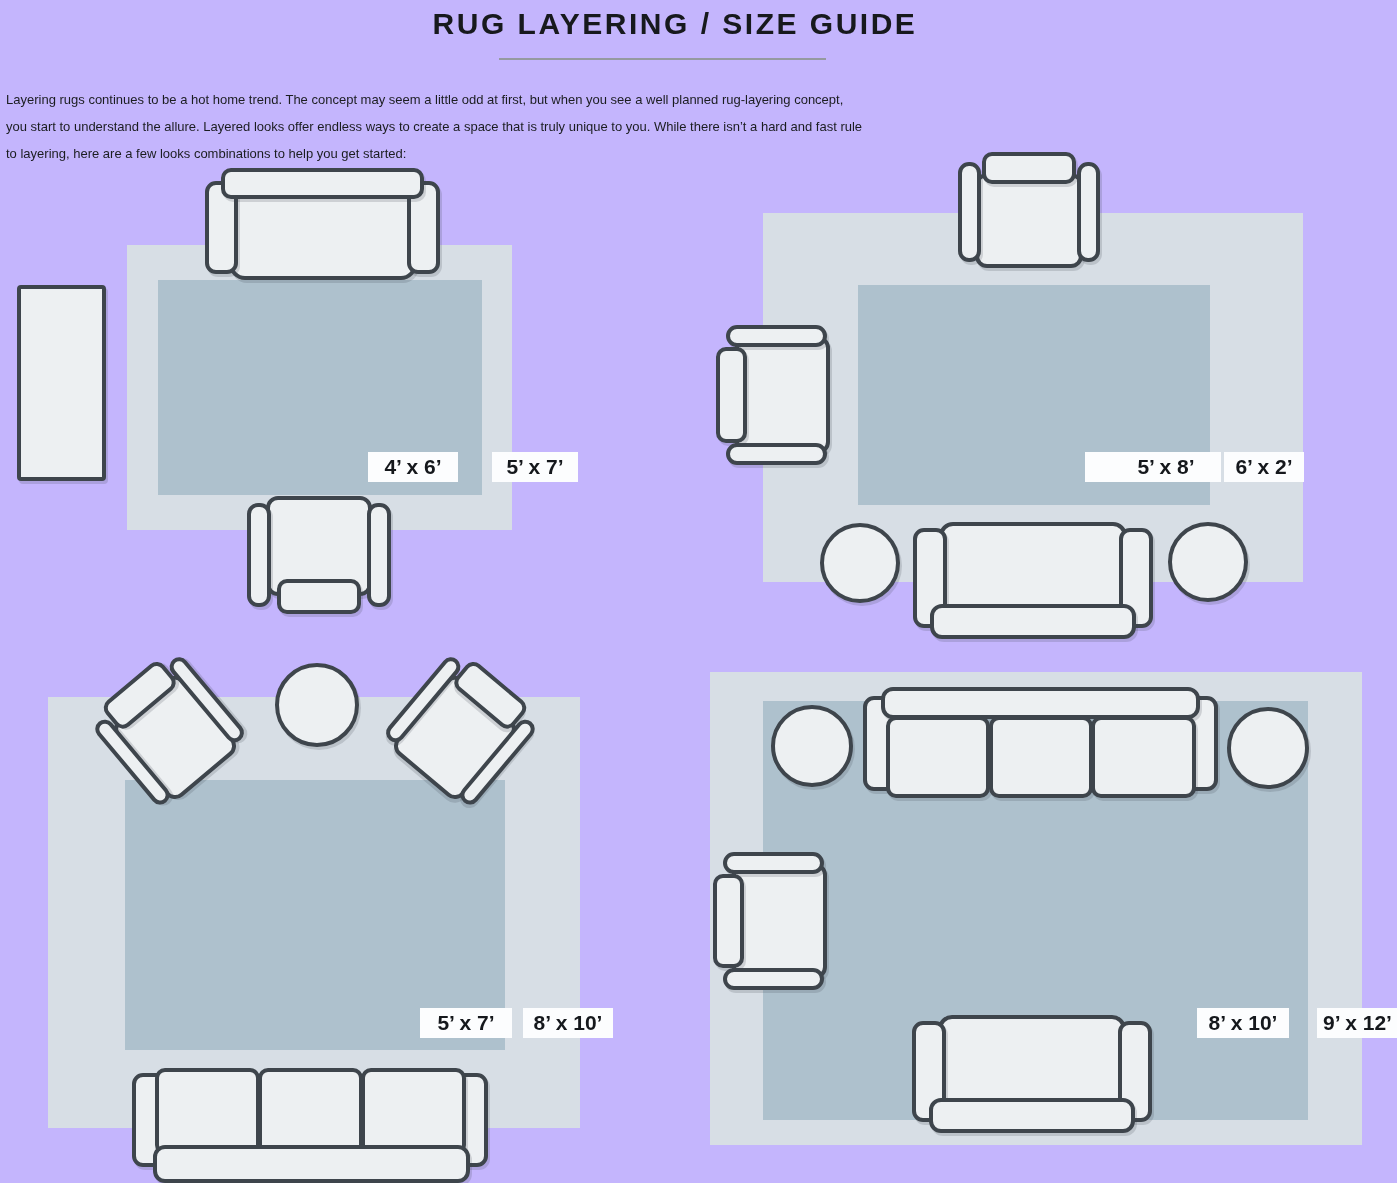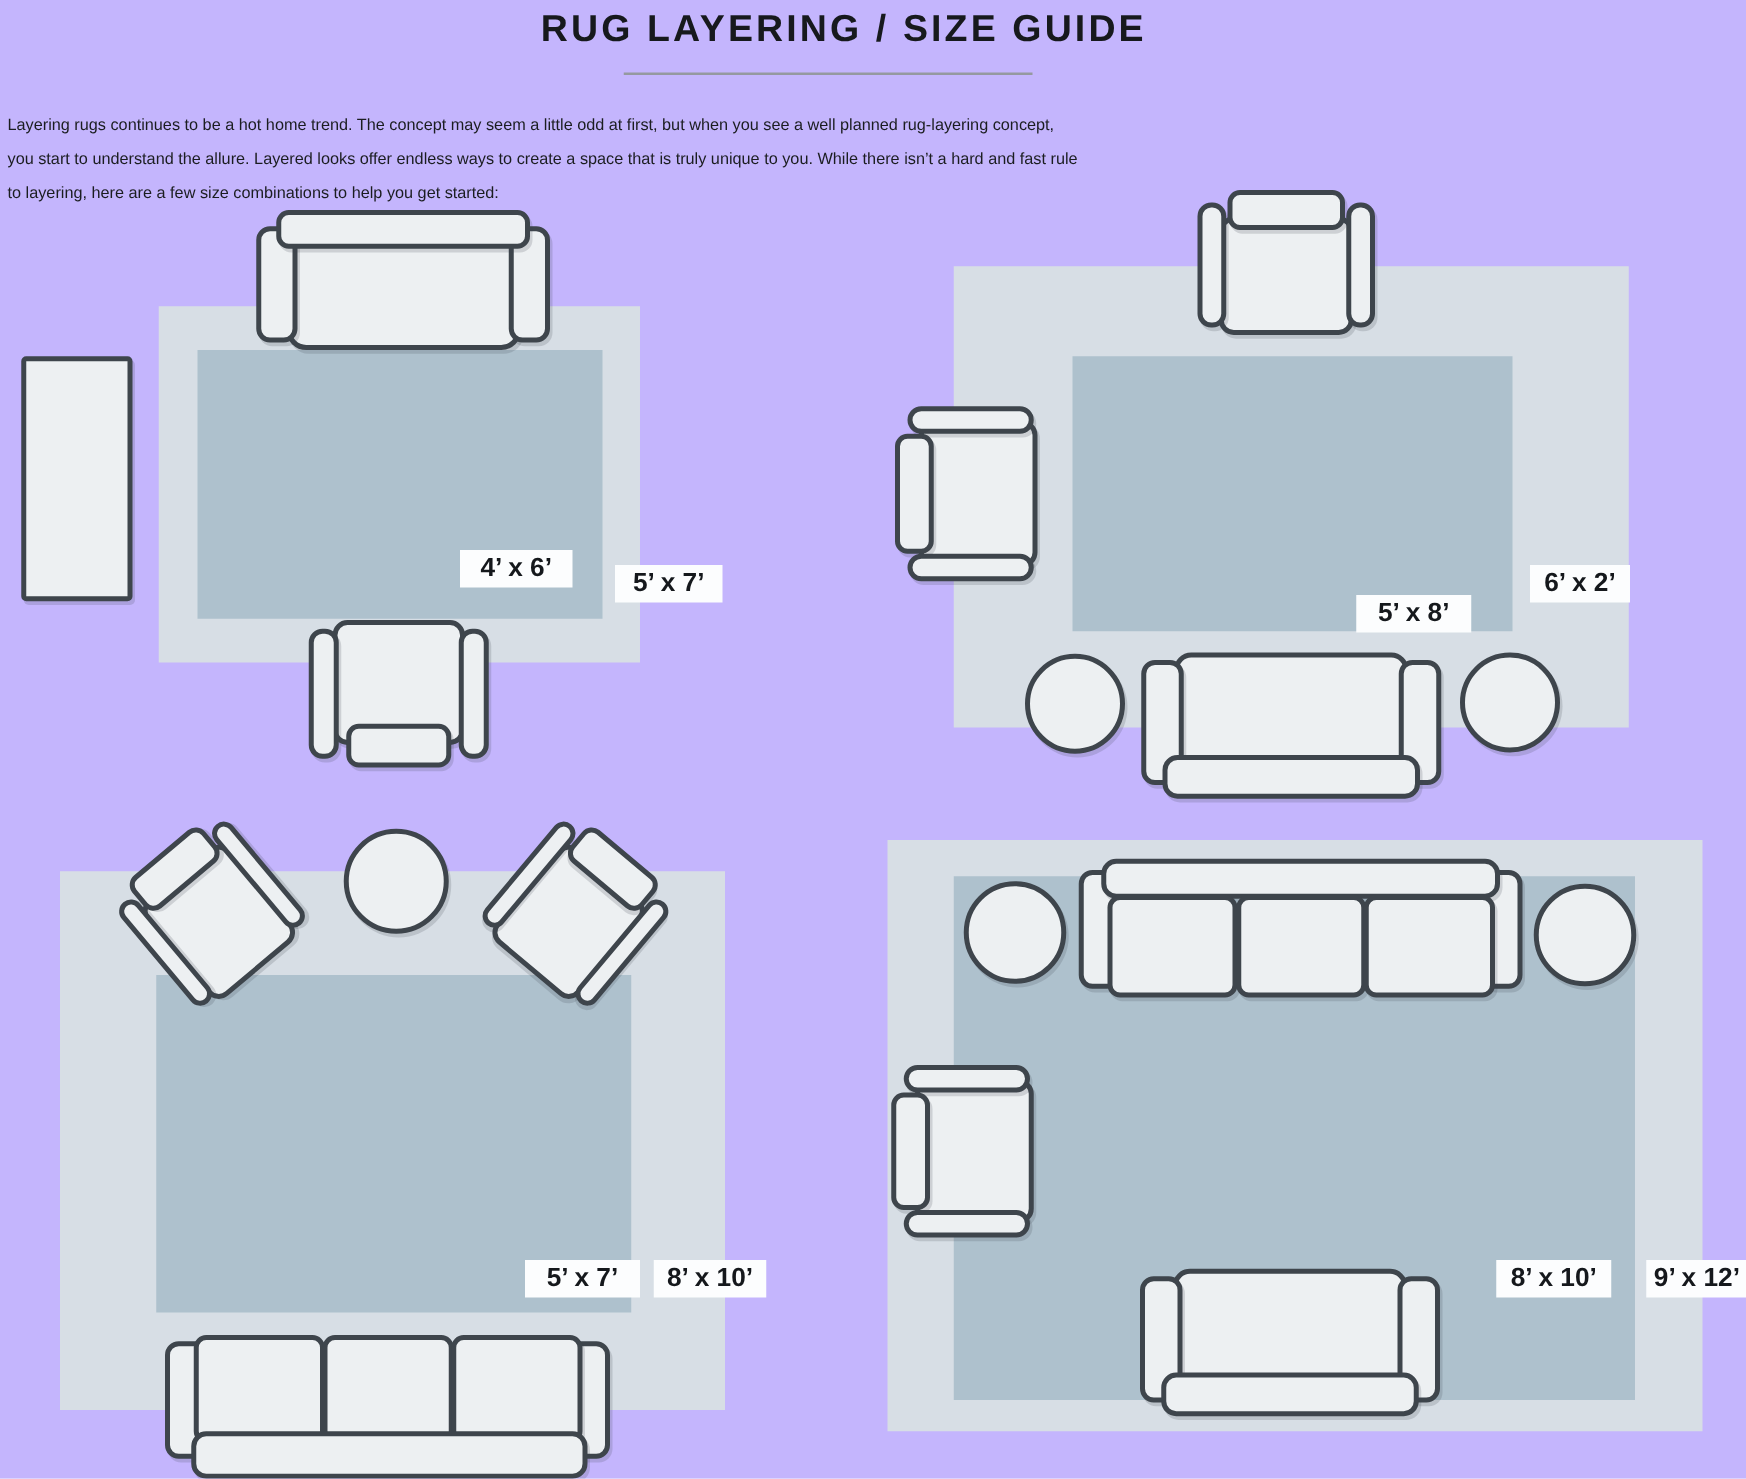--- a/index.html
+++ b/index.html
@@ -35,21 +35,21 @@
 </head>
 <body>
 
 <div class="canvas">
 
   <div class="title">RUG LAYERING / SIZE GUIDE</div>
   <div class="divider"></div>
   <div class="intro">
     <div>Layering rugs continues to be a hot home trend. The concept may seem a little odd at first, but when you see a well planned rug-layering concept,</div>
     <div>you start to understand the allure. Layered looks offer endless ways to create a space that is truly unique to you. While there isn’t a hard and fast rule</div>
-    <div>to layering, here are a few size combinations to help you get started:</div>
+    <div>to layering, here are a few looks combinations to help you get started:</div>
   </div>
 
   <div class="rug outer" style="left:127px;top:245px;width:385px;height:285px;"></div>
   <div class="rug inner" style="left:158px;top:280px;width:324px;height:215px;"></div>
 
   <div class="p" style="left:17px;top:285px;width:89px;height:196px;border-radius:4px;z-index:2;"></div>
 
   <div class="f" style="left:205px;top:168px;width:235px;height:112px;">
     <div class="p seat" style="left:10%;right:10%;top:20%;bottom:0;border-radius:10px 10px 16px 16px;"></div>
     <div class="p arm" style="left:0;top:12%;width:14%;bottom:5%;"></div>
@@ -57,21 +57,21 @@
     <div class="p back" style="left:7%;right:7%;top:0;height:28%;"></div>
   </div>
 
   <div class="f" style="left:247px;top:496px;width:144px;height:118px;">
     <div class="p seat" style="left:13%;right:13%;top:0;bottom:15%;"></div>
     <div class="p arm" style="left:0;top:6%;width:17%;bottom:6%;"></div>
     <div class="p arm" style="right:0;top:6%;width:17%;bottom:6%;"></div>
     <div class="p back" style="left:21%;right:21%;bottom:0;height:30%;"></div>
   </div>
 
-  <div class="size-label" style="left:368px;top:440px;width:90px;">4’ x 6’</div>
+  <div class="size-label" style="left:368px;top:452px;width:90px;">4’ x 6’</div>
   <div class="size-label" style="left:492px;top:452px;width:86px;">5’ x 7’</div>
 
   <div class="rug outer" style="left:763px;top:213px;width:540px;height:369px;"></div>
   <div class="rug inner" style="left:858px;top:285px;width:352px;height:220px;"></div>
 
   <div class="f" style="left:958px;top:152px;width:142px;height:116px;">
     <div class="p seat" style="left:12%;right:12%;top:18%;bottom:0;"></div>
     <div class="p arm" style="left:0;top:9%;width:16%;bottom:5%;"></div>
     <div class="p arm" style="right:0;top:9%;width:16%;bottom:5%;"></div>
     <div class="p back" style="left:17%;right:17%;top:0;height:28%;"></div>
@@ -87,21 +87,21 @@
   <div class="f" style="left:913px;top:522px;width:240px;height:117px;">
     <div class="p seat" style="left:11%;right:11%;top:0;bottom:17%;border-radius:14px;"></div>
     <div class="p arm" style="left:0;top:5%;width:14%;bottom:9%;"></div>
     <div class="p arm" style="right:0;top:5%;width:14%;bottom:9%;"></div>
     <div class="p back" style="left:7%;right:7%;bottom:0;height:30%;border-radius:12px;"></div>
   </div>
 
   <div class="p round" style="left:820px;top:523px;width:80px;height:80px;z-index:2;"></div>
   <div class="p round" style="left:1168px;top:522px;width:80px;height:80px;z-index:2;"></div>
 
-  <div class="size-label" style="left:1085px;top:476px;width:92px;">5’ x 8’</div>
+  <div class="size-label" style="left:1085px;top:452px;width:110px;padding-left:26px;">5’ x 8’</div>
   <div class="size-label" style="left:1224px;top:452px;width:80px;">6’ x 2’</div>
 
   <div class="rug outer" style="left:48px;top:697px;width:532px;height:431px;"></div>
   <div class="rug inner" style="left:125px;top:780px;width:380px;height:270px;"></div>
 
   <div class="f" style="left:110px;top:668px;width:116px;height:122px;transform:rotate(-40deg);">
     <div class="p seat" style="left:12%;right:12%;top:18%;bottom:0;"></div>
     <div class="p arm" style="left:0;top:9%;width:16%;bottom:5%;"></div>
     <div class="p arm" style="right:0;top:9%;width:16%;bottom:5%;"></div>
     <div class="p back" style="left:17%;right:17%;top:0;height:28%;"></div>

